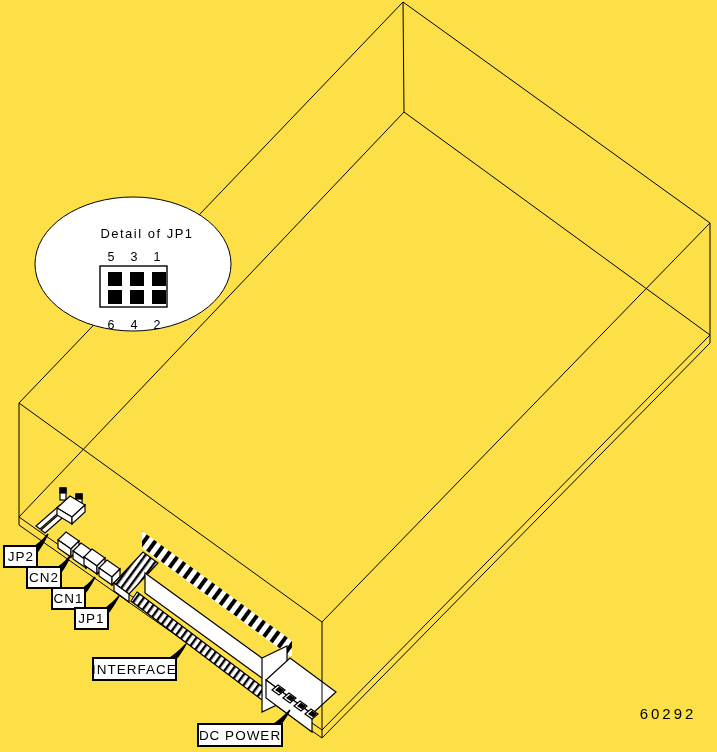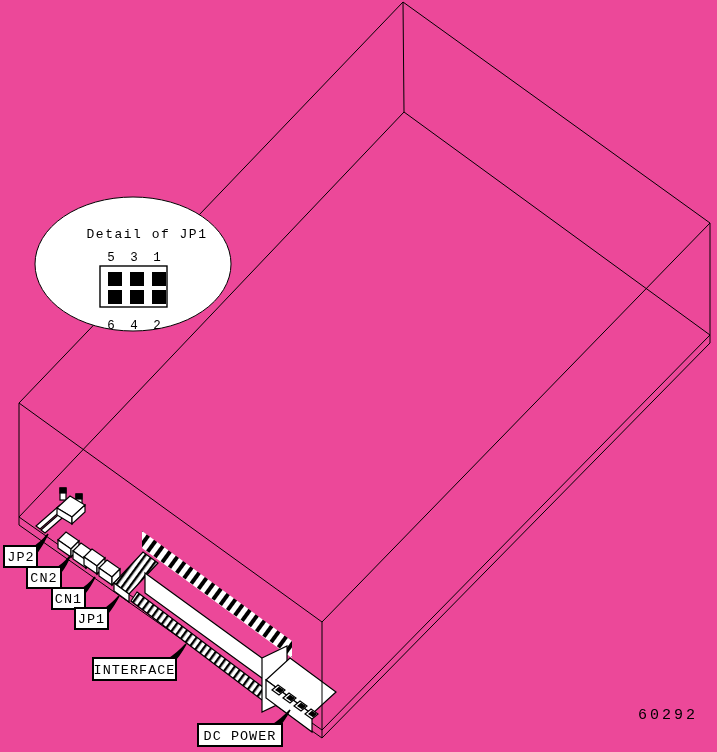--- a/index.html
+++ b/index.html
@@ -1,17 +1,17 @@
 <!DOCTYPE html>
 <html><head>
 <meta charset="utf-8">
 <style>
   html,body{margin:0;padding:0;background:#fff;}
-  .stage{position:relative;width:717px;height:752px;background:#ec4899;overflow:hidden;
-         font-family:Liberation Mono, monospace;}
+  .stage{position:relative;width:717px;height:752px;background:#fde047;overflow:hidden;
+         font-family:Liberation Sans, sans-serif;}
   svg{display:block;}
   text{fill:#000;}
   .lbl{font-size:13.5px;letter-spacing:1px;}
   .num{font-size:12.5px;}
   .title{font-size:13px;letter-spacing:1.5px;}
   .fig{font-size:15px;letter-spacing:3px;}
 </style>
 </head>
 <body>
 

